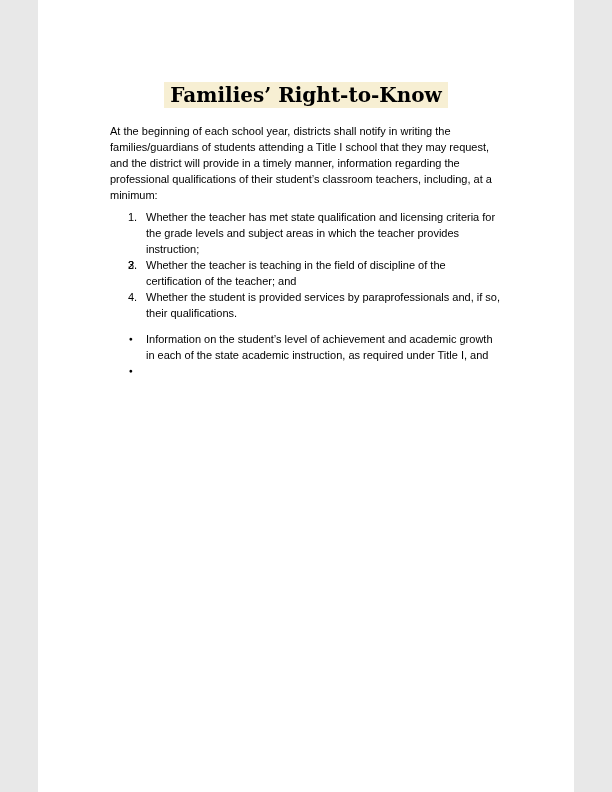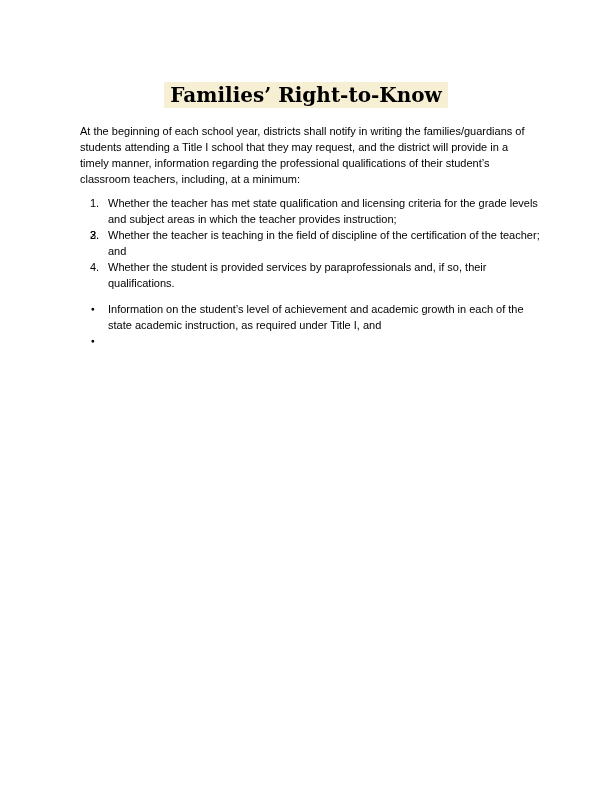--- a/index.html
+++ b/index.html
@@ -1,21 +1,21 @@
 <!DOCTYPE html>
 <html><head>
 <meta charset="utf-8">
 <style>
   html, body {
     margin: 0;
     padding: 0;
     background: #e8e8e8;
   }
   .page {
-    width: 612px;
+    width: 536px;
     height: 792px;
     background: #ffffff;
     margin: 0 auto;
     box-sizing: border-box;
     padding: 82px 72px 0 72px;
     font-family: "Liberation Sans", "DejaVu Sans", sans-serif;
     font-size: 11px;
     line-height: 16px;
     color: #000000;
     overflow: hidden;
@@ -28,21 +28,21 @@
     display: inline-block;
     font-family: "DejaVu Serif", "Liberation Serif", serif;
     font-weight: bold;
     font-size: 20px;
     line-height: 26px;
     background: #f7efd3;
     padding: 0 6px;
     white-space: nowrap;
   }
   .para {
-    margin: 8px;
+    margin: 0;
   }
   .list {
     margin: 6px 0 0 0;
     padding: 0;
     list-style: none;
   }
   .list-item {
     position: relative;
     padding-left: 36px;
     margin: 0;

